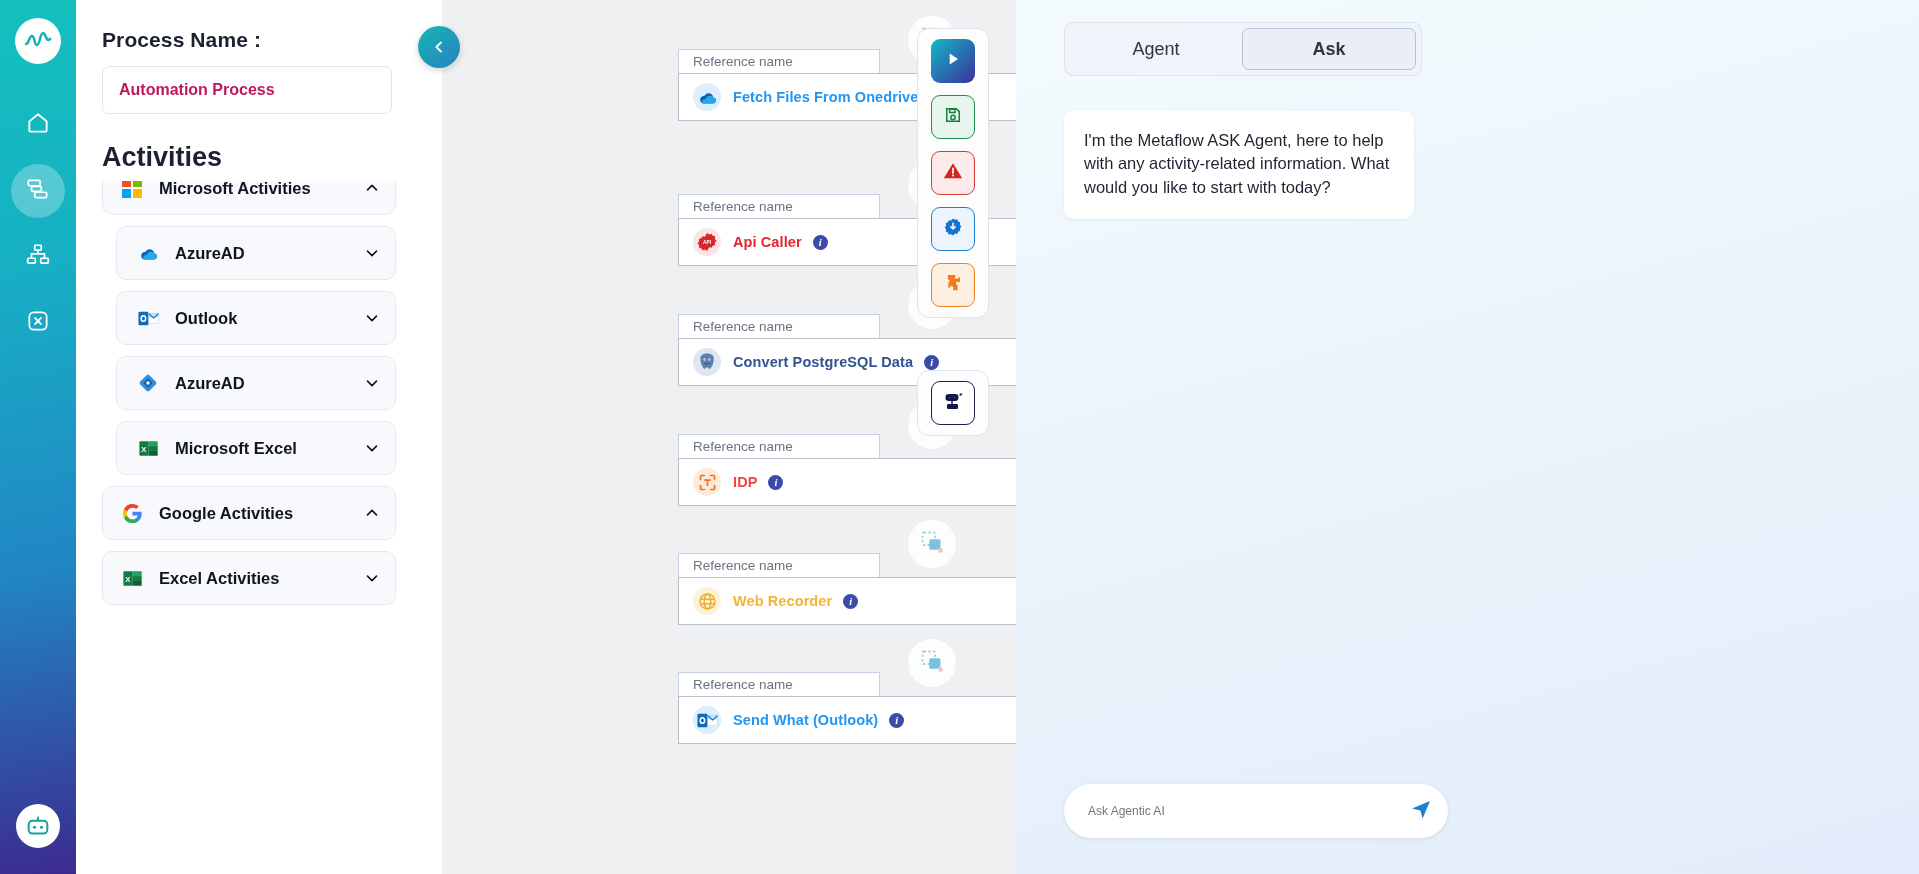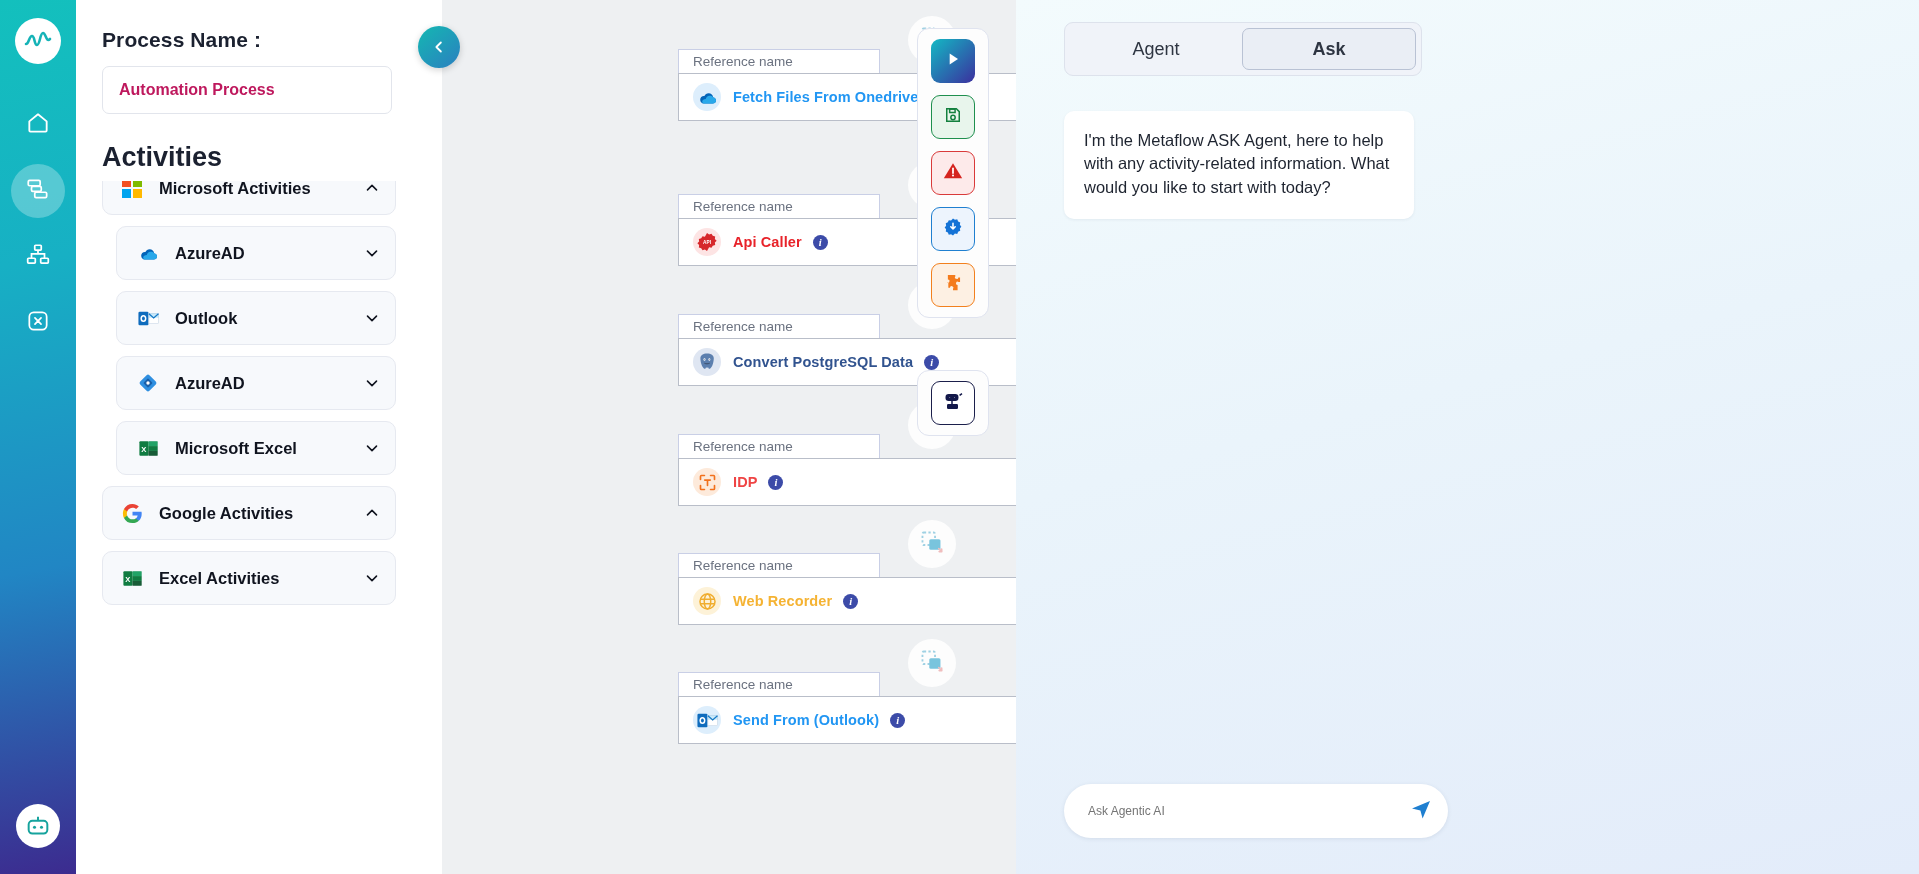--- a/index.html
+++ b/index.html
@@ -491,21 +491,21 @@
             <span class="node-ico" style="background:#ddeefc">
               <svg width="23" height="23" viewBox="0 0 24 24">
                 <rect x="1.5" y="5" width="10.5" height="14" rx="1.3" fill="#0f6cbd"></rect>
                 <ellipse cx="6.7" cy="12" rx="3.1" ry="3.7" fill="#fff"></ellipse>
                 <ellipse cx="6.7" cy="12" rx="1.5" ry="2.1" fill="#0f6cbd"></ellipse>
                 <rect x="12.4" y="6.6" width="10" height="10.8" fill="#fff" stroke="#c7d6e6" stroke-width=".6"></rect>
                 <path d="M12.4 7.1 L17.4 11.4 L22.4 7.1" stroke="#0f6cbd" stroke-width="1.3" fill="none"></path>
                 <rect x="12.4" y="6.6" width="10" height="4.6" fill="#28a8ea" opacity=".25"></rect>
               </svg>
             </span>
-            <span class="node-title" style="color:#2196f3">Send From (Outlook)</span>
+            <span class="node-title" style="color:#2196f3">Send What (Outlook)</span>
             <span class="info-dot">i</span>
           </div>
         </div>
       </div>
 
     <div class="dock">
       <div class="dock-btn" style="background:linear-gradient(135deg,#13b9c4,#3b2f9e);">
         <span>
           <svg width="20" height="20" viewBox="0 0 24 24">
               <path d="M8 5.5 L18 12 L8 18.5 Z" fill="#fff"></path>

